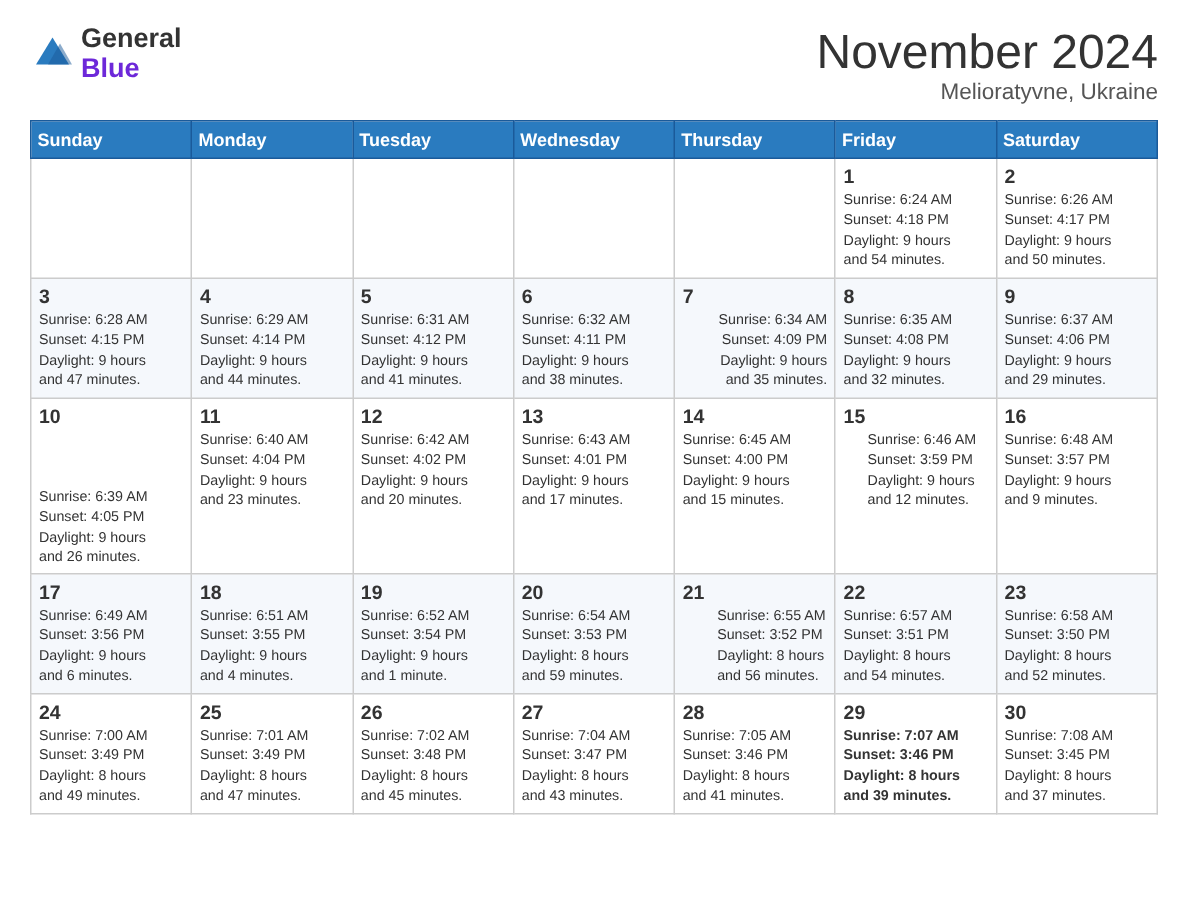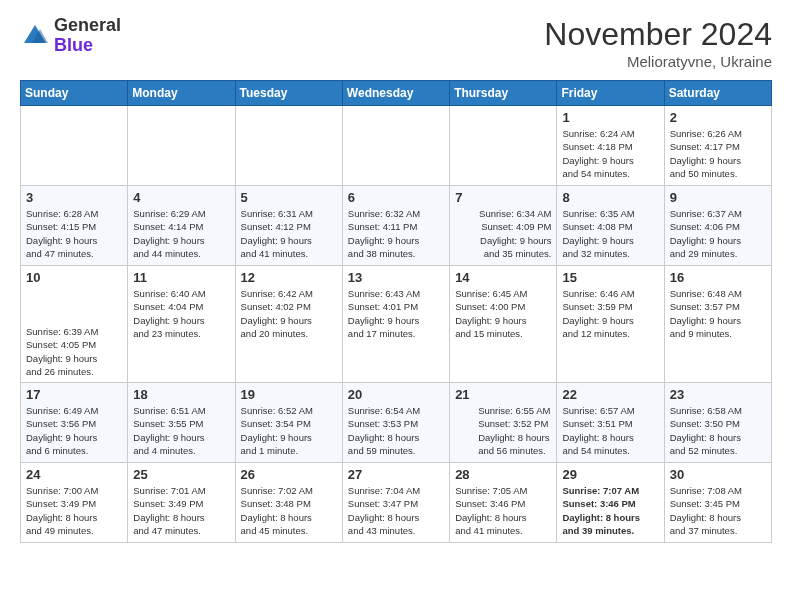--- a/index.html
+++ b/index.html
@@ -228,21 +228,21 @@
           </td>
           <td>
             <span class="day-number">14</span>
             <div class="day-info" style="white-space: pre-line;">Sunrise: 6:45 AM
 Sunset: 4:00 PM
 Daylight: 9 hours
 and 15 minutes.</div>
           </td>
           <td>
             <span class="day-number">15</span>
-            <div class="day-info" style="white-space: pre-line;">Sunrise: 6:46 AM
+            <div class="day-info" style="white-space: pre-line; margin-left: 16px;">Sunrise: 6:46 AM
 Sunset: 3:59 PM
 Daylight: 9 hours
 and 12 minutes.</div>
           </td>
           <td>
             <span class="day-number">16</span>
             <div class="day-info" style="white-space: pre-line;">Sunrise: 6:48 AM
 Sunset: 3:57 PM
 Daylight: 9 hours
 and 9 minutes.</div>

